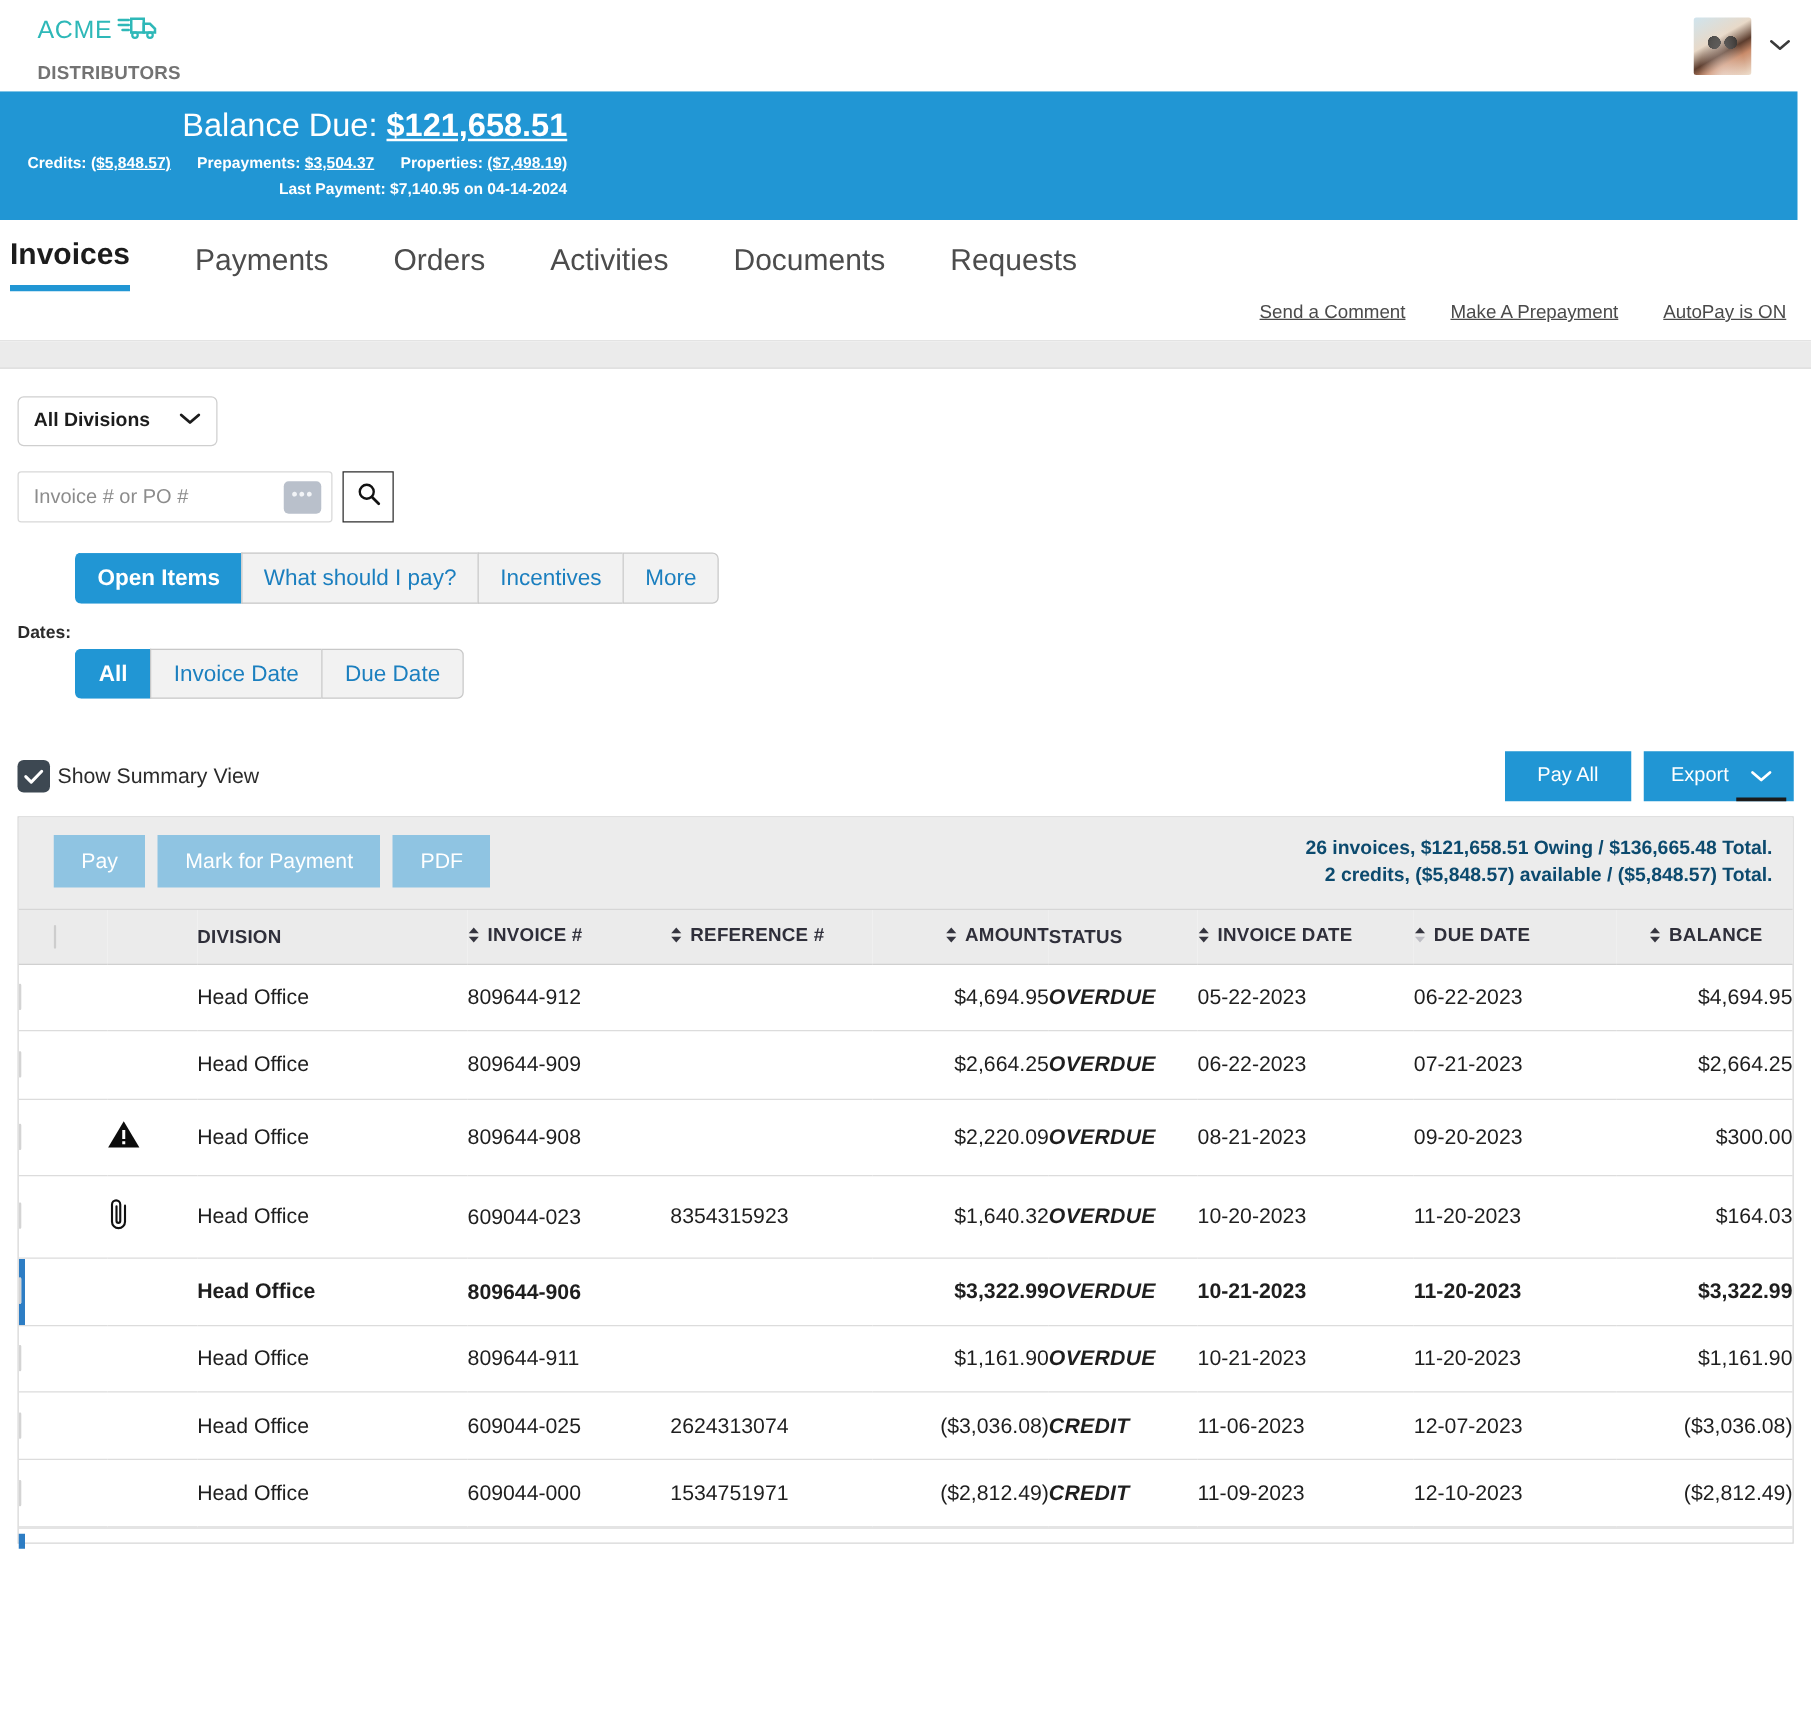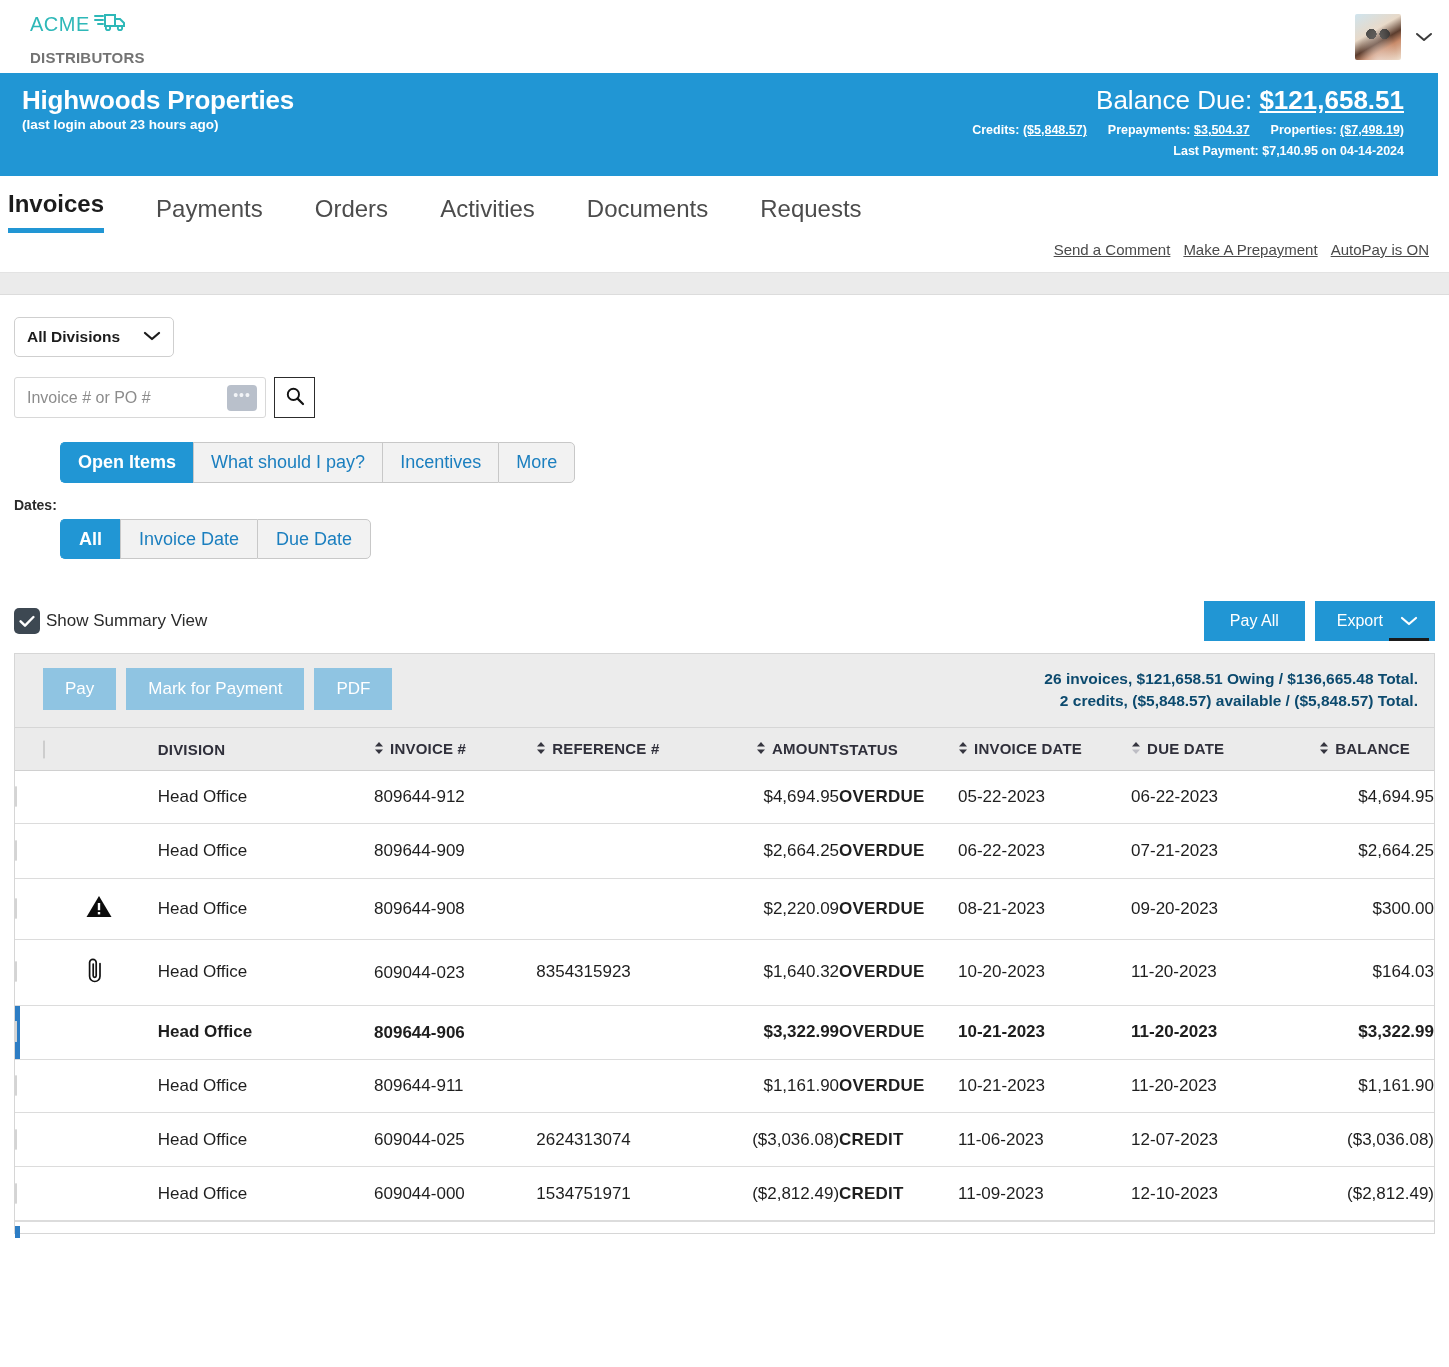--- a/index.html
+++ b/index.html
@@ -83,21 +83,21 @@
     padding: 14px 0 0 8px;
     font-family: "Liberation Sans Narrow","Liberation Sans",sans-serif;
   }
   .nav-item {
     font-size: 24px; color: #4c4c4c; padding: 0 0 10px 0;
     margin-right: 52px; cursor: pointer; white-space: nowrap;
   }
   .nav-item:first-child { margin-left: 0; }
   .nav-item.active { color: #1c1c1c; font-weight: bold; border-bottom: 5px solid #2196d4; }
   .nav-links {
-    display: flex; justify-content: flex-end; gap: 13px;
+    display: flex; justify-content: flex-end; gap: 36px;
     padding: 8px 20px 14px 0; font-size: 15px;
   }
   .nav-links a { color: #4a4a4a; text-decoration: underline; cursor: pointer; }
   .greystrip { height: 22px; background: #ebebeb; border-bottom:1px solid #dcdcdc; }
 
   
   .filters { padding: 22px 14px 0 14px; }
   .division-select {
     display: inline-flex; align-items: center; justify-content: space-between;
     width: 160px; height: 40px; padding: 0 12px;
@@ -217,21 +217,21 @@
   table.inv tbody td {
     border-bottom: 1px solid #dcdcdc; font-size: 17px; color: #1e1e1e;
     padding: 16px 0; vertical-align: middle;
     font-family: "Liberation Sans Narrow","Liberation Sans",sans-serif;
   }
   td.c-chk { padding-left: 28px; }
   td.c-amt, td.c-bal { text-align: right; }
   td.c-bal { padding-right: 24px; }
   tr.sel td { font-weight: bold; }
   tr.sel td.c-chk { box-shadow: inset 5px 0 0 0 #2d7dc4; }
-  td.c-sts { font-weight: bold; font-size: 15.5px; letter-spacing: .2px; }
+  td.c-sts { font-weight: bold; font-size: 15.5px; letter-spacing: .2px; font-style: italic; }
   .cellbox {
     width: 26px; height: 26px; border: 1px solid #d4d4d4; border-radius: 5px;
     background: #f7f7f7; cursor: pointer;
   }
   .hdrbox {
     width: 26px; height: 26px; border: 1px solid #cdcdcd; border-radius: 5px;
     background: #fbfbfb; cursor: pointer;
   }
   .warn-ico, .clip-ico { display: inline-block; }
   .wrapnum { display: block; max-width: 96px; line-height: 1.25; }
@@ -261,24 +261,20 @@
     <div class="avatar"></div>
     <span class="caret-down">
       <svg width="18" height="12" viewBox="0 0 18 12">
           <path d="M2 3l7 6 7-6" stroke="#3b3b3b" stroke-width="2" fill="none" stroke-linecap="round" stroke-linejoin="round"></path>
         </svg>
     </span>
   </div>
 </div>
 
 <div class="banner">
-  <div class="banner-left">
-    <div class="cust-name">Highwoods Properties</div>
-    <div class="last-login">(last login about 23 hours ago)</div>
-  </div>
   <div class="banner-right">
     <div class="balance-due">
       <span>Balance Due:</span>
       <span class="amt">$121,658.51</span>
     </div>
     <div class="mini-row">
       <span>Credits:</span>
       <a>($5,848.57)</a>
       <span class="sp"></span>
       <span>Prepayments:</span>

